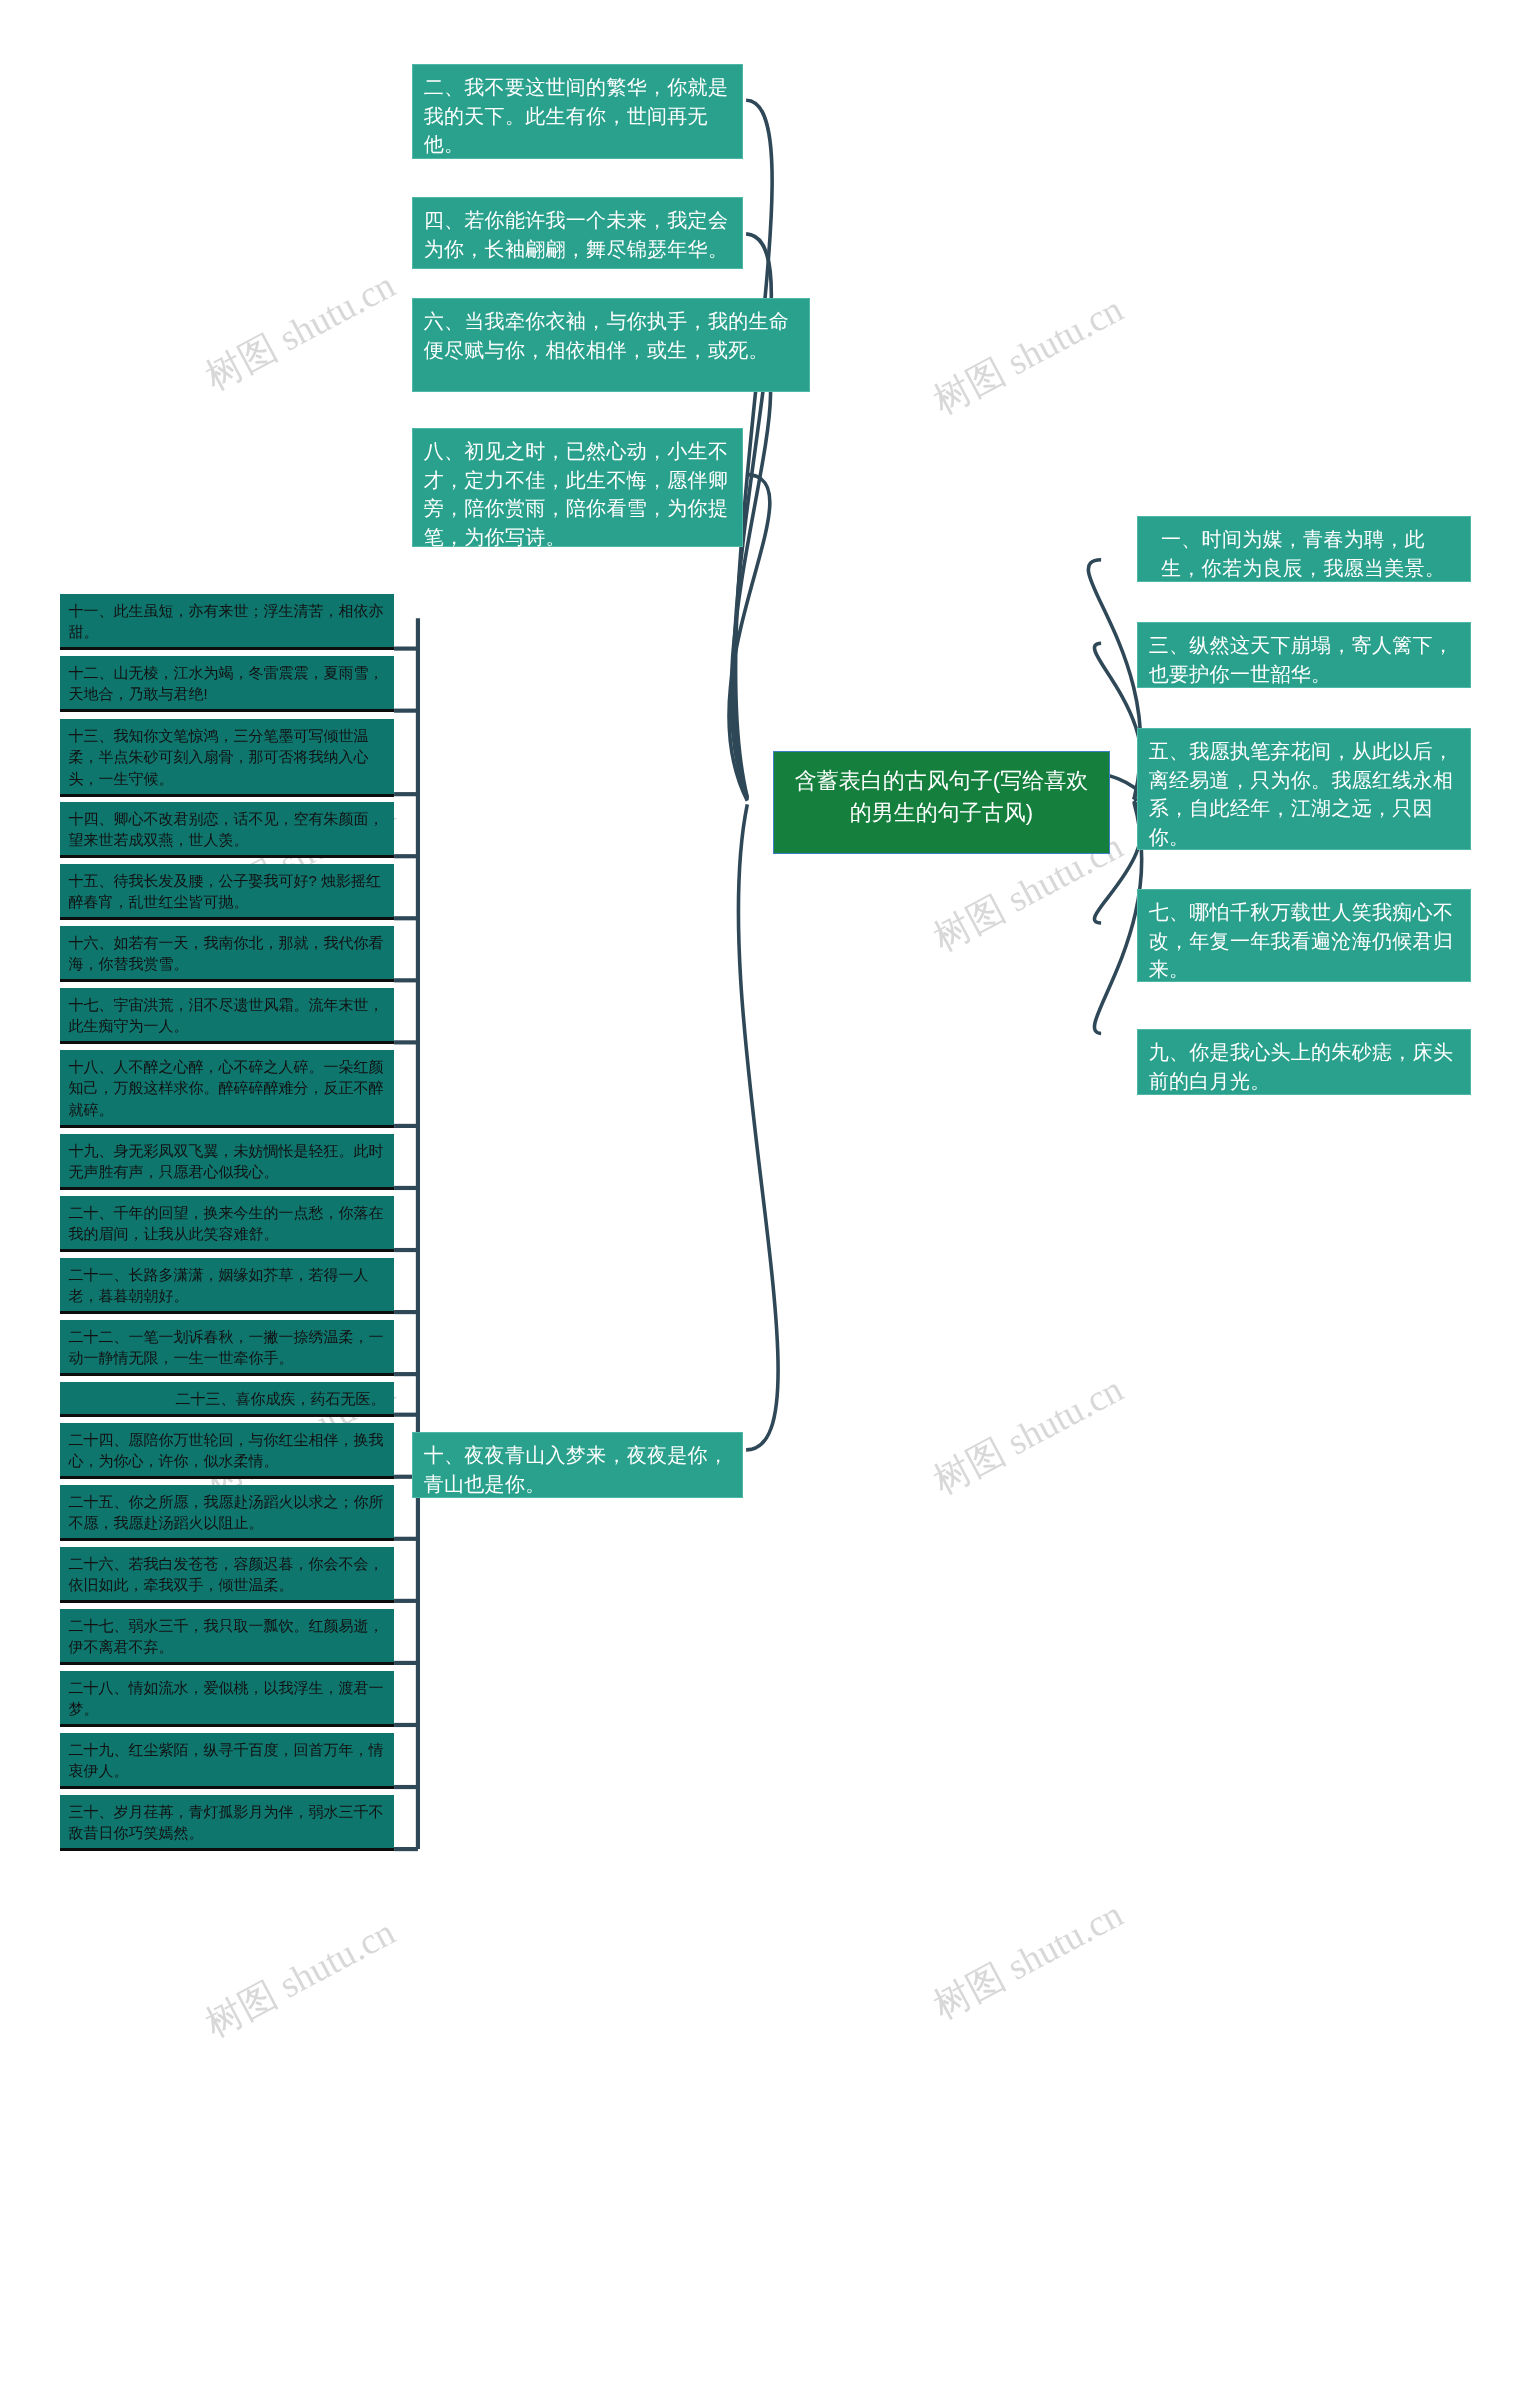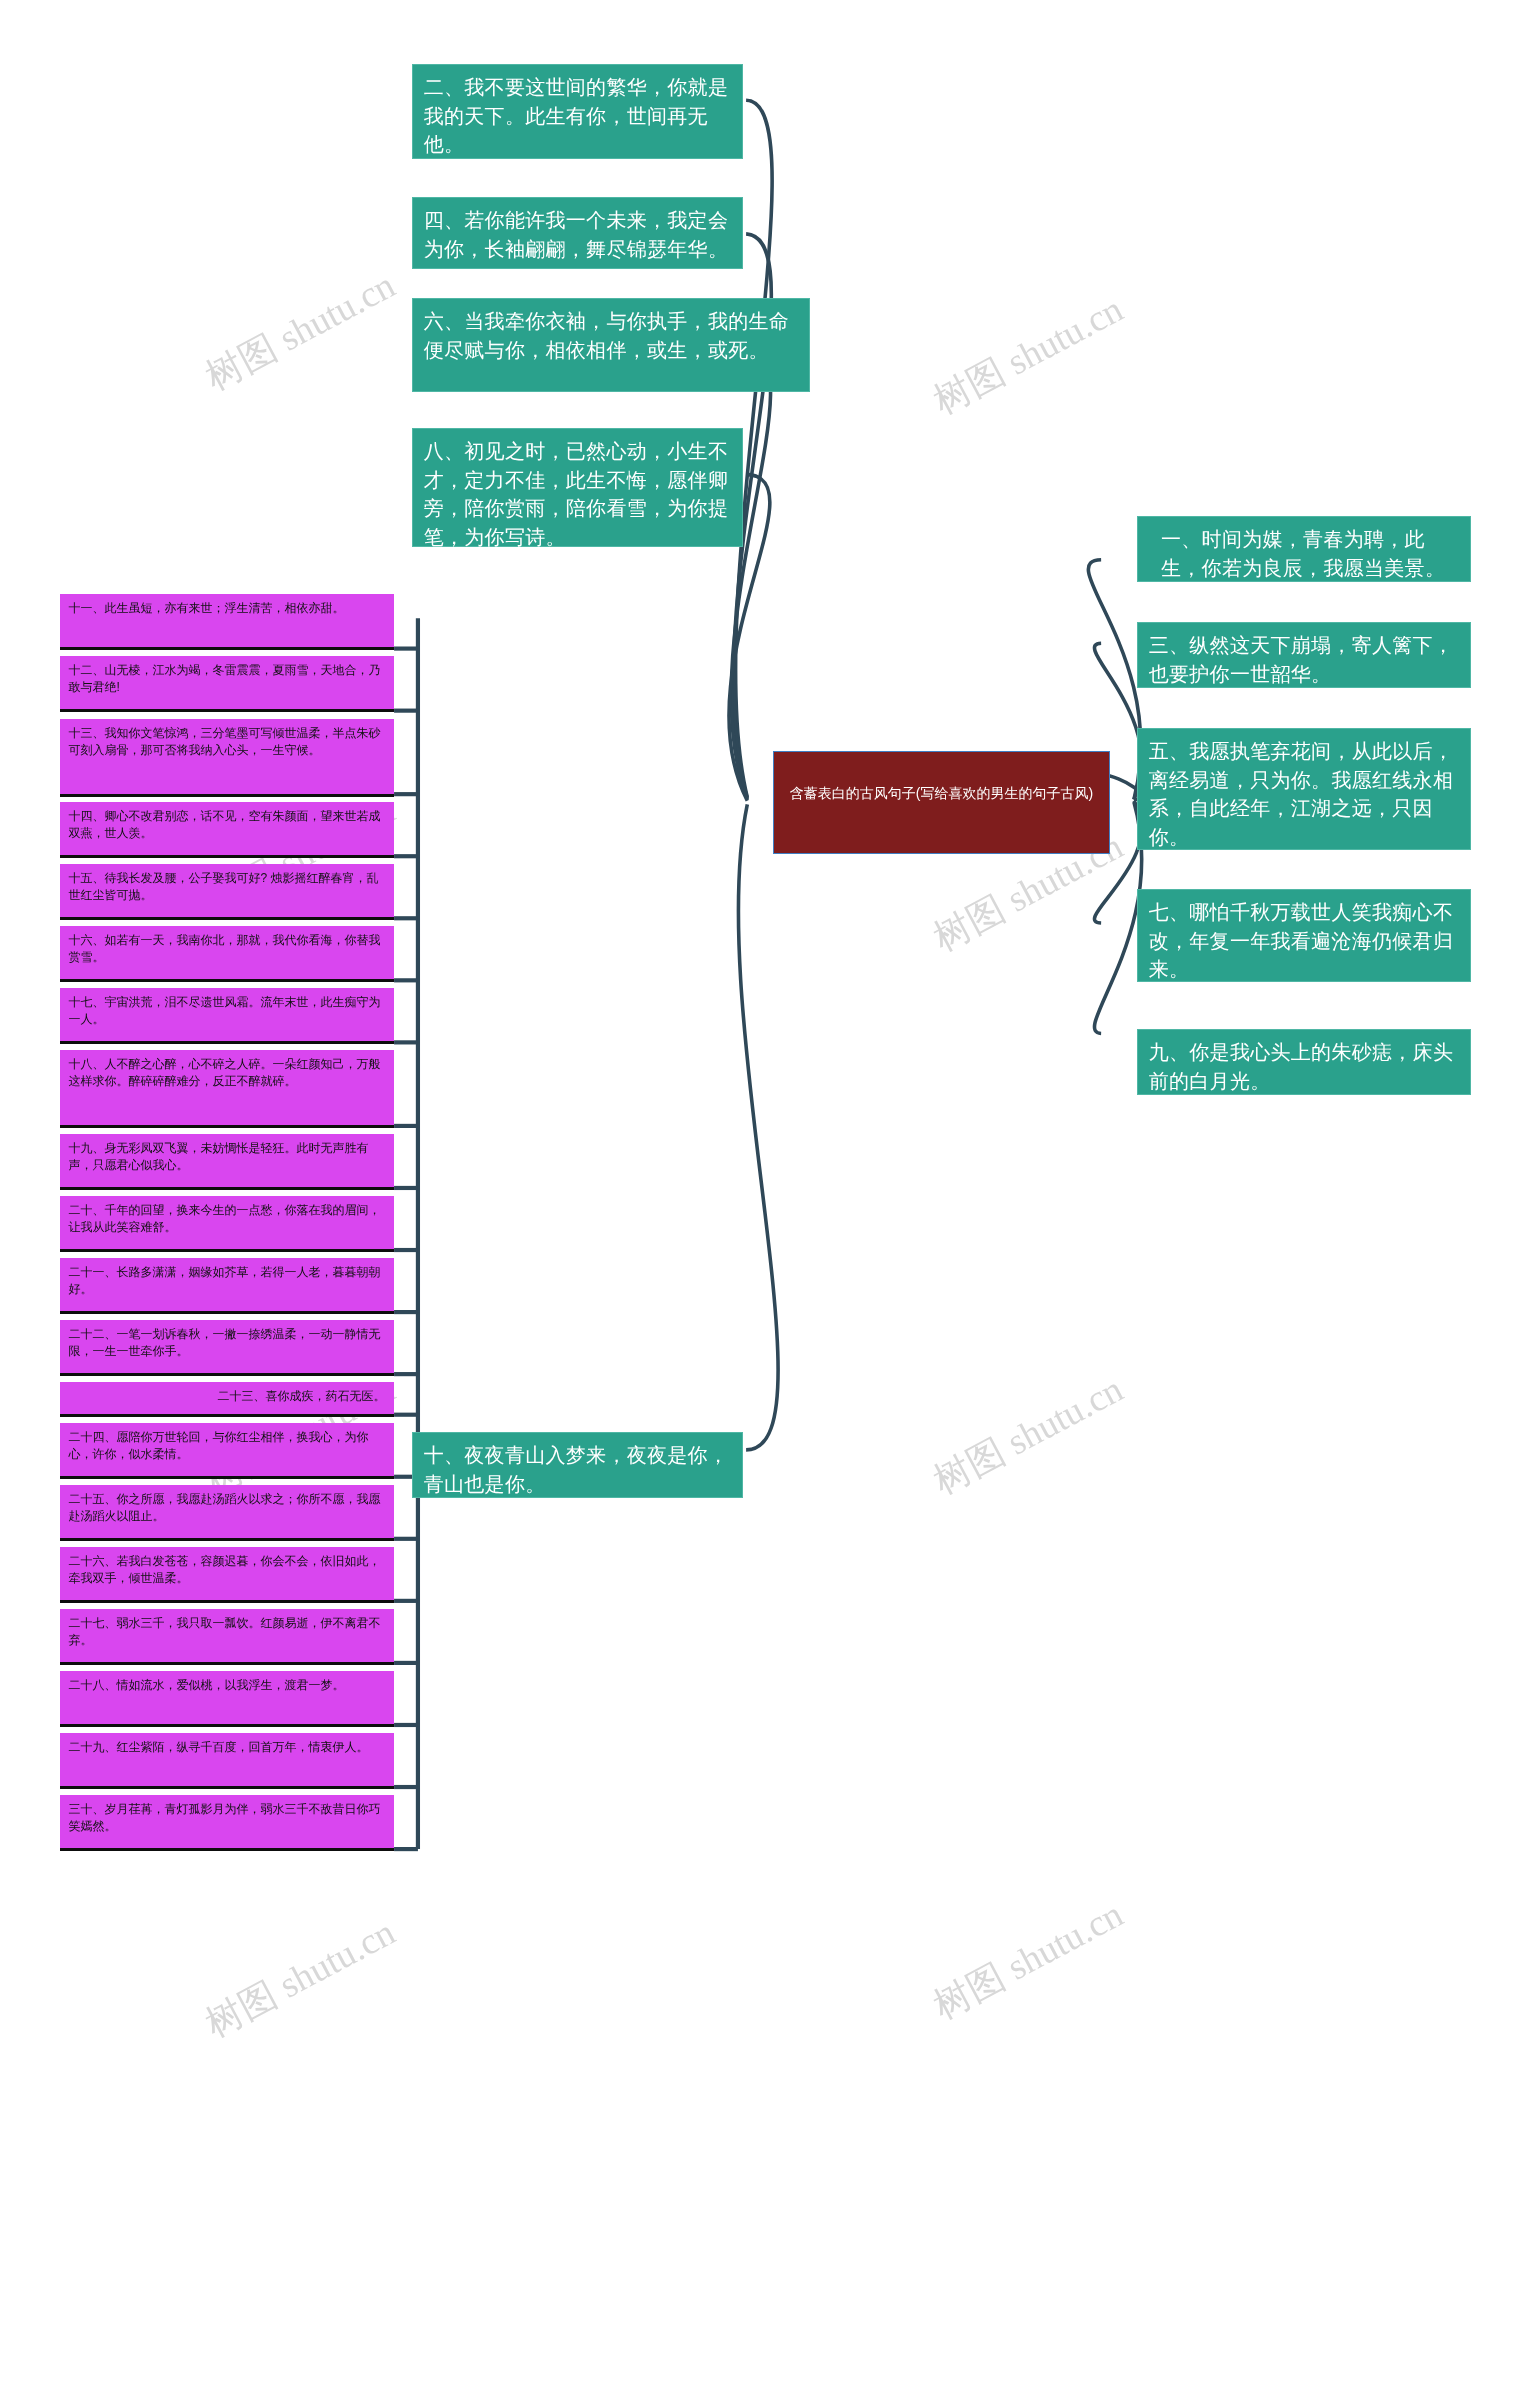--- a/index.html
+++ b/index.html
@@ -32,35 +32,35 @@
     background:#2aa18c;
     color:#ffffff;
     border:1.2px solid #4fb7a5;
     padding:8.4px 10.7px 9.5px 10.7px;
     font-size:20px;
     line-height:1.42;
     letter-spacing:0.3px;
     box-sizing:border-box;
   }
   .node-root{
-    background:#7f1d1d;
+    background:#15803d;
     color:#ffffff;
     border:1.8px solid #3f7fc4;
-    padding:31px 12px;
-    font-size:14px;
+    padding:13px 12px;
+    font-size:22px;
     line-height:1.45;
     text-align:center;
     box-sizing:border-box;
   }
   .node-plain{
-    background:#d946ef;
+    background:#0f766e;
     color:#111111;
     border-bottom:3px solid #0d0d0d;
     padding:6px 8.4px 7.2px 8.4px;
-    font-size:12px;
+    font-size:15px;
     line-height:1.42;
     box-sizing:border-box;
   }
   .node-plain.right{ text-align:right; }
 </style>
 </head>
 <body>
 
 <div id="canvas">
 

